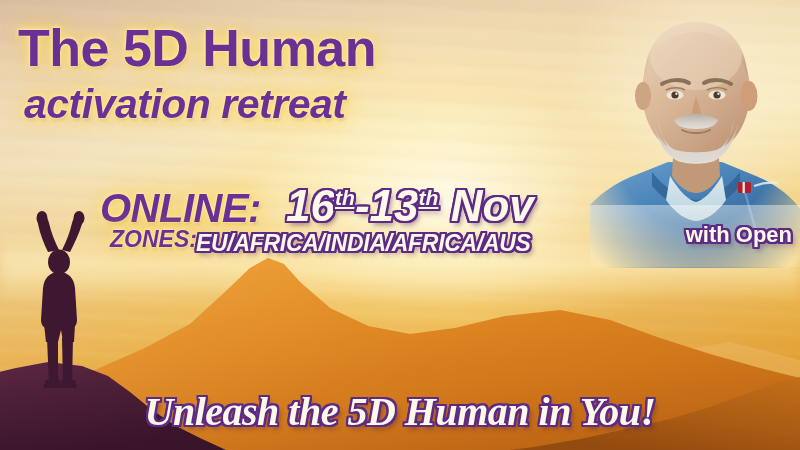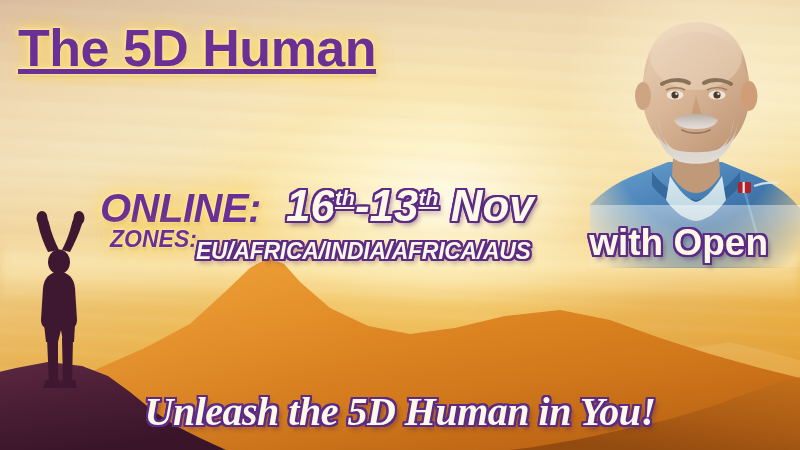--- a/index.html
+++ b/index.html
@@ -119,21 +119,21 @@
     text-shadow:
        0 0 2px #fff8d0,
        0 0 5px #ffeea0,
        0 0 11px #ffdf72,
        0 0 20px rgba(255,205,70,.85),
        1px 2px 3px rgba(120,70,10,.35);
   }
 
   #title-line1 {
     left:18px; top:22px;
-    font-size:52px; line-height:1;text-decoration:underline;
+    font-size:52px; line-height:1;
   }
   #title-line2 {
     left:24px; top:84px;
     font-size:41px; line-height:1;
     font-style:italic;
   }
 
   
   #online-label {
     left:100px; top:188px;
@@ -167,28 +167,28 @@
     font-size:44px; line-height:1;
   }
   #date-text sup {
     font-size:0.48em;
     vertical-align:super;
     line-height:0;
     text-decoration:underline;
   }
 
   #zones-value {
-    left:196px; top:240px;
+    left:196px; top:232px;
     font-size:23px; line-height:1;
     letter-spacing:-0.3px;
   }
 
   #with-open {
-    right:32px; top:224px;
-    font-size:37px; line-height:1;
+    right:8px; top:224px;
+    font-size:22px; line-height:1;
     font-style:normal;
     padding-left:24px;
   }
 
   #tagline {
     left:50%; transform:translateX(-50%);
     top:392px;
     font-size:40px; line-height:1;
     letter-spacing:-0.5px;
     font-family:Liberation Serif, serif;
@@ -376,20 +376,21 @@
           <rect x="152.6" y="182" width="2.2" height="11" fill="#f2f2f2"></rect>
           <path d="M164,186 C172,183 180,182 188,183" stroke="#e8eef2" stroke-width="2" fill="none" opacity="0.85"></path>
         </g>
       </g>
     </svg>
   </div>
   <div class="photo-band"></div>
 
   <div class="txt head-purple" id="title-line1">The 5D Human</div>
 
+  <div class="txt head-purple" id="title-line2">activation retreat</div>
 
   <div class="txt head-purple" id="online-label">ONLINE:</div>
 
   <div class="txt outline-cream" id="date-text"><span>16</span><sup>th</sup><span>-</span><span>13</span><sup>th</sup>&nbsp;<span>Nov</span></div>
 
   <div class="txt head-purple" id="zones-label">ZONES:</div>
 
   <div class="txt outline-cream" id="zones-value">EU/AFRICA/INDIA/AFRICA/AUS</div>
 
   <div class="txt outline-cream" id="with-open">with Open</div>

